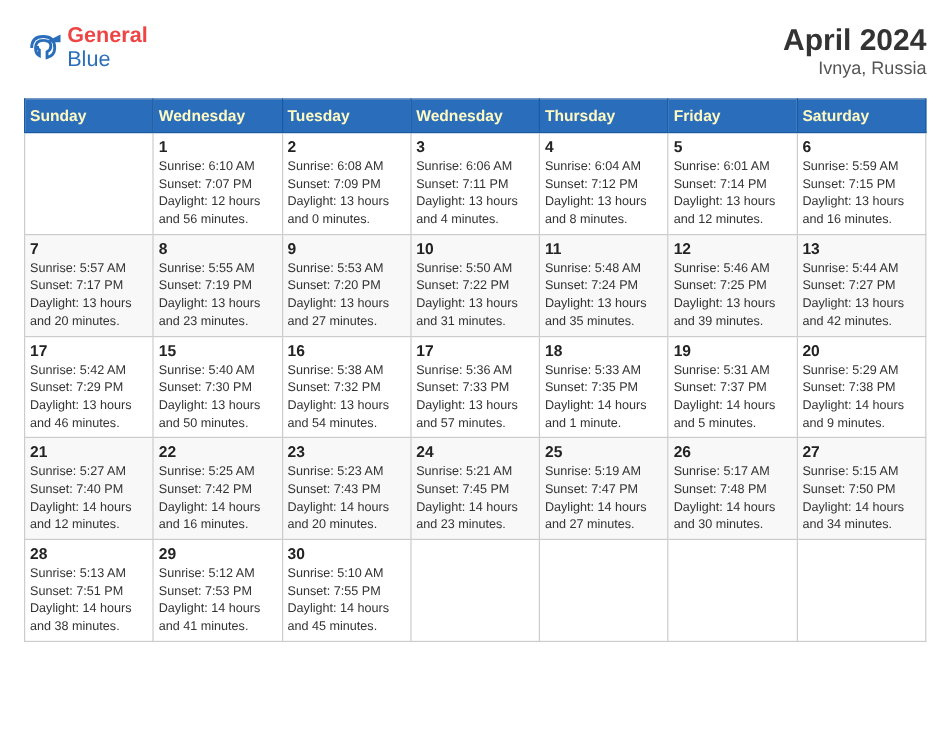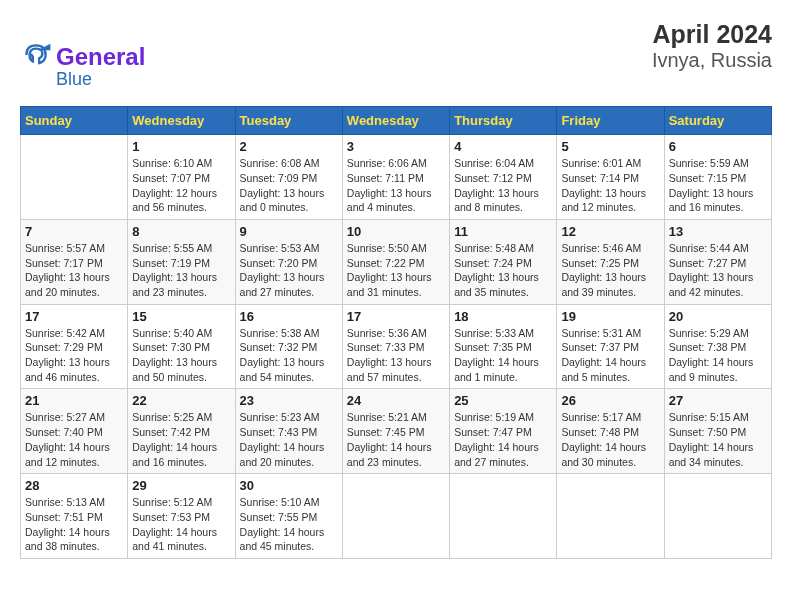--- a/index.html
+++ b/index.html
@@ -19,55 +19,54 @@
     .logo {
       display: flex;
       align-items: center;
     }
     .logo-text {
       display: flex;
       flex-direction: column;
       line-height: 1.1;
     }
     .logo-general {
-      font-size: 24px;
-      font-weight: bold;
-      color: #6d28d9;
-      margin-top: 24px;
+      font-size: 18px;
+      font-weight: bold;
+      color: #ef4444;
     }
     .logo-blue {
       font-size: 18px;
       font-weight: normal;
       color: #2a6ebb;
     }
     .logo-icon {
       width: 32px;
       height: 32px;
       margin-right: 4px;
     }
     .title-block {
       text-align: right;
     }
     .month-year {
       font-size: 25px;
       font-weight: bold;
       color: #333;
     }
     .location {
-      font-size: 20px;
+      font-size: 15px;
       color: #555;
     }
     .calendar {
       width: 100%;
       border-collapse: collapse;
       font-size: 11px;
     }
     .calendar th {
       background: #2a6ebb;
-      color: #fde047;
+      color: #fef9c3;
       padding: 6px 4px;
       text-align: left;
       font-size: 13px;
       font-weight: bold;
       border: 1px solid #1a5aa0;
     }
     .calendar td {
       border: 1px solid #ccc;
       vertical-align: top;
       padding: 4px;

